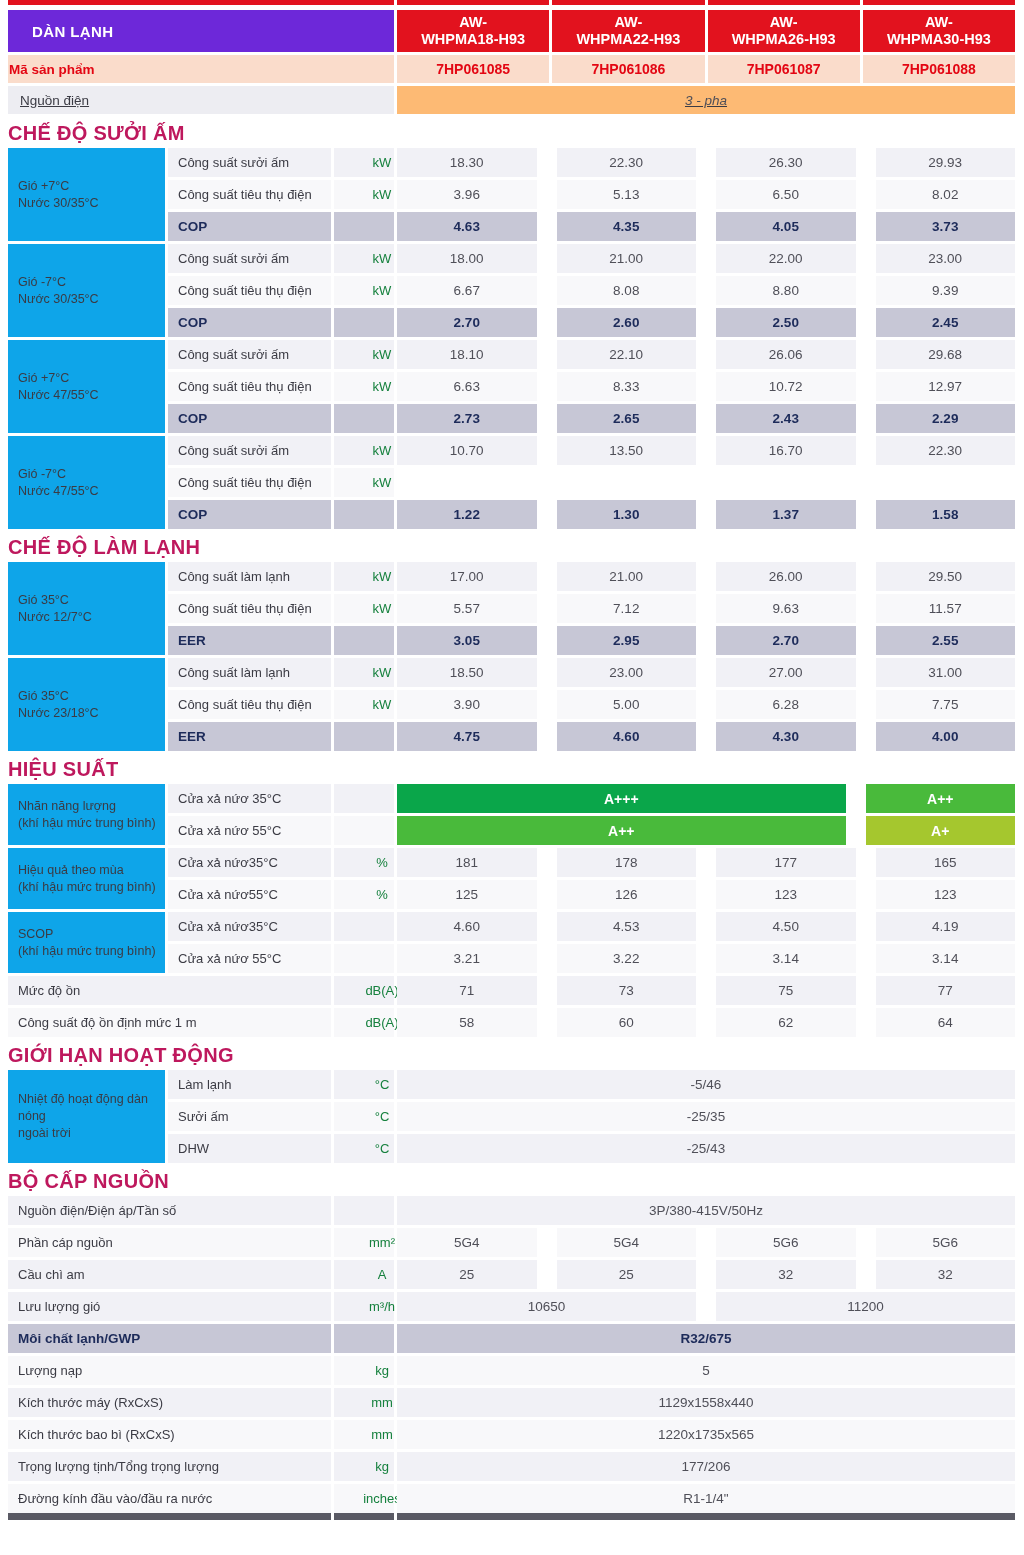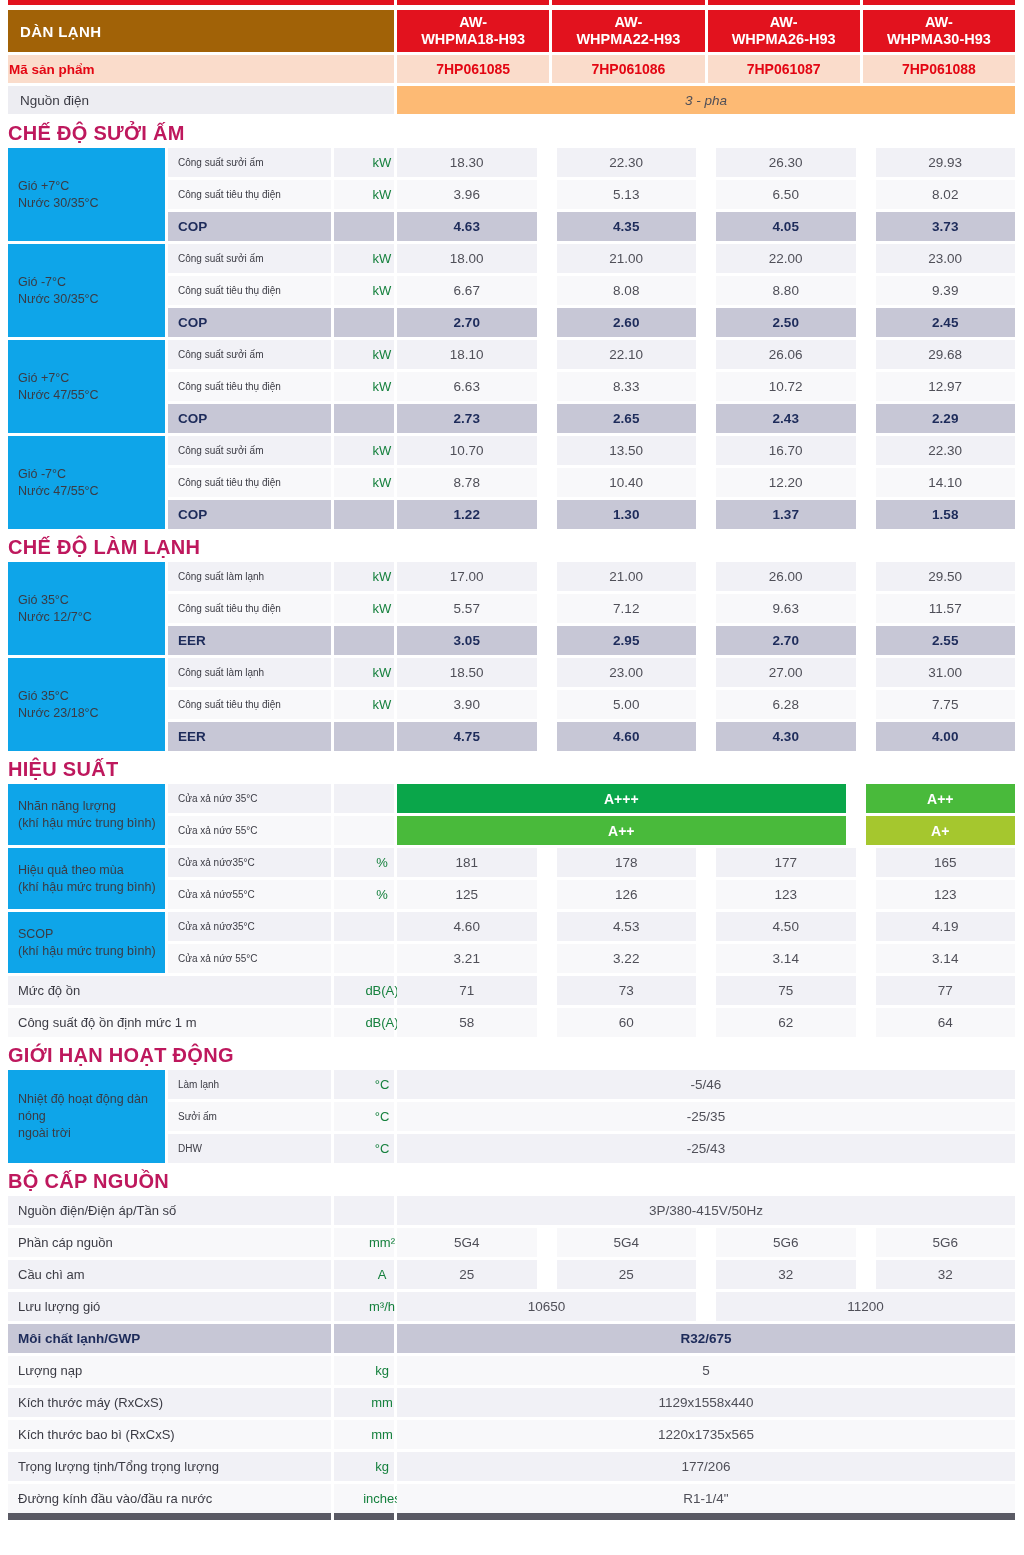--- a/index.html
+++ b/index.html
@@ -20,58 +20,58 @@
   .sliver-bottom { height:7px; margin-top:0; }
   .sliver-bottom .seg { background:#5a5a64; }
   .seg-label { width:386px; }
   .seg-label2 { width:323px; }
   .seg-unit { width:60px; }
   .seg-col { flex:1; }
 
   
   .hdr { height:42px; margin-bottom:3px; }
   .hdr-title {
-    width:386px; background:#a16207; color:#fff;
-    display:flex; align-items:center; padding-left:12px;
+    width:386px; background:#6d28d9; color:#fff;
+    display:flex; align-items:center; padding-left:24px;
     font-weight:bold; font-size:15px; letter-spacing:.4px;
   }
   .model-cell {
     flex:1; background:#e2121e; color:#fff;
     display:flex; align-items:center; justify-content:center; text-align:center;
     font-weight:bold; font-size:14.5px; line-height:1.2;
   }
 
   
   .code { height:28px; margin-bottom:3px; }
   .code-label { width:386px; background:#fadccb; color:#e30613; display:flex; align-items:center; padding-left:1px; font-size:13.5px; font-weight:600; }
   .code-val { flex:1; background:#fadccb; color:#e30613; display:flex; align-items:center; justify-content:center; font-size:14px; font-weight:bold; }
 
   
-  .power { height:28px; margin-bottom:4px; }
+  .power { height:28px; margin-bottom:4px;text-decoration:underline; }
   .power-label { width:386px; background:#ededf2; display:flex; align-items:center; padding-left:12px; font-size:13.5px; }
   .power-val { flex:1; background:#fdba74; display:flex; align-items:center; justify-content:center; font-size:13.5px; font-style:italic; color:#4f4f58; }
 
   
   .sec-title {
     height:30px; display:flex; align-items:center;
     color:#be185d; font-weight:bold; font-size:20px; letter-spacing:.3px;
   }
 
   
   .group { display:flex; gap:3px; margin-bottom:3px; }
   .glabel {
     width:157px; background:#0ea5e9;
     display:flex; flex-direction:column; justify-content:center;
     padding-left:10px; padding-right:4px; font-size:12.5px; line-height:1.35; color:#3b3b44;
   }
   .grows { flex:1; display:flex; flex-direction:column; gap:3px; }
   .trow { height:29px; display:flex; gap:3px; }
   .trow:last-child { margin-bottom:0; }
   .plain { margin-bottom:3px; }
-  .slabel { width:163px; display:flex; align-items:center; padding-left:10px; font-size:10px; }
+  .slabel { width:163px; display:flex; align-items:center; padding-left:10px; font-size:13px; }
   .mlabel { width:323px; display:flex; align-items:center; padding-left:10px; font-size:13px; }
   .unit { width:60px; display:flex; align-items:center; justify-content:center; font-size:13px; color:#15803d;padding-left:36px; }
   .dataA { flex:1; display:flex; gap:20px; }
   .vcell { flex:1; display:flex; align-items:center; justify-content:center; font-size:13.5px; color:#4f4f58; }
   .span4 { flex:1; }
   .half { flex:1; }
 
   .bg0 { background:#f1f1f6; }
   .bg1 { background:#f8f8fa; }
   .bgh { background:#c7c7d6; }
@@ -232,26 +232,20 @@
             <div class="dataA">
               <div class="vcell bg0">10.70</div>
               <div class="vcell bg0">13.50</div>
               <div class="vcell bg0">16.70</div>
               <div class="vcell bg0">22.30</div>
             </div>
           </div>
           <div class="trow">
             <div class="slabel bg1">Công suất tiêu thụ điện</div>
             <div class="unit bg1">kW</div>
-            <div class="dataA">
-              <div class="vcell bg1">8.78</div>
-              <div class="vcell bg1">10.40</div>
-              <div class="vcell bg1">12.20</div>
-              <div class="vcell bg1">14.10</div>
-            </div>
           </div>
           <div class="trow">
             <div class="slabel bgh hl-label">COP</div>
             <div class="unit bgh"></div>
             <div class="dataA">
               <div class="vcell bgh hl-val">1.22</div>
               <div class="vcell bgh hl-val">1.30</div>
               <div class="vcell bgh hl-val">1.37</div>
               <div class="vcell bgh hl-val">1.58</div>
             </div>

